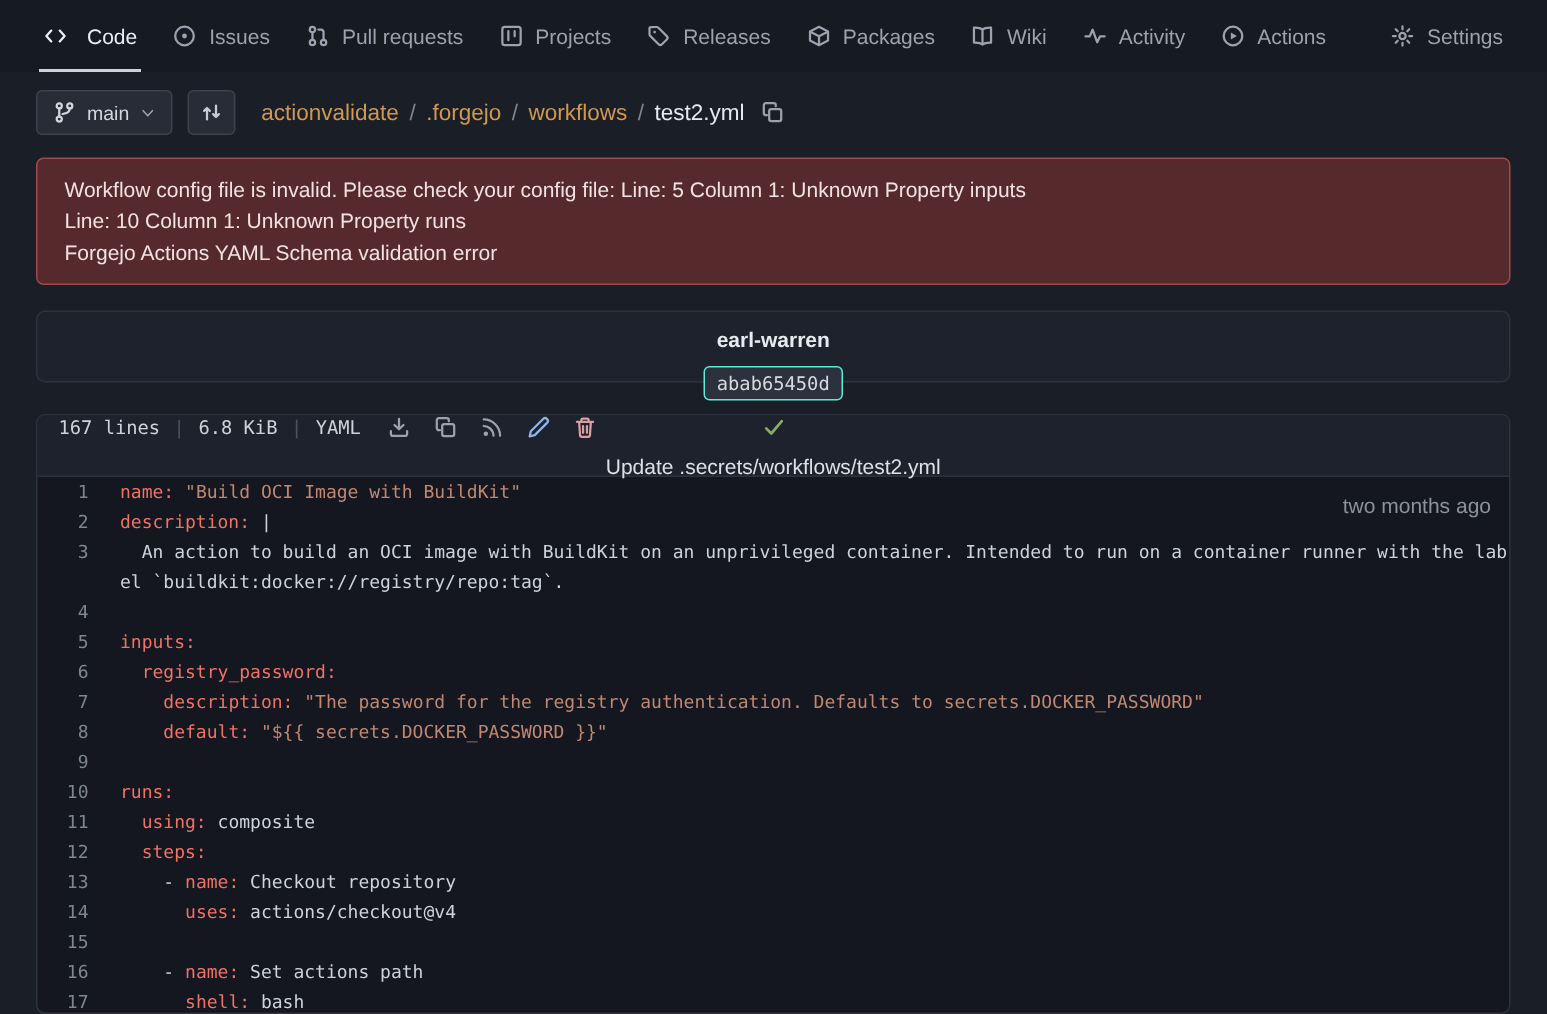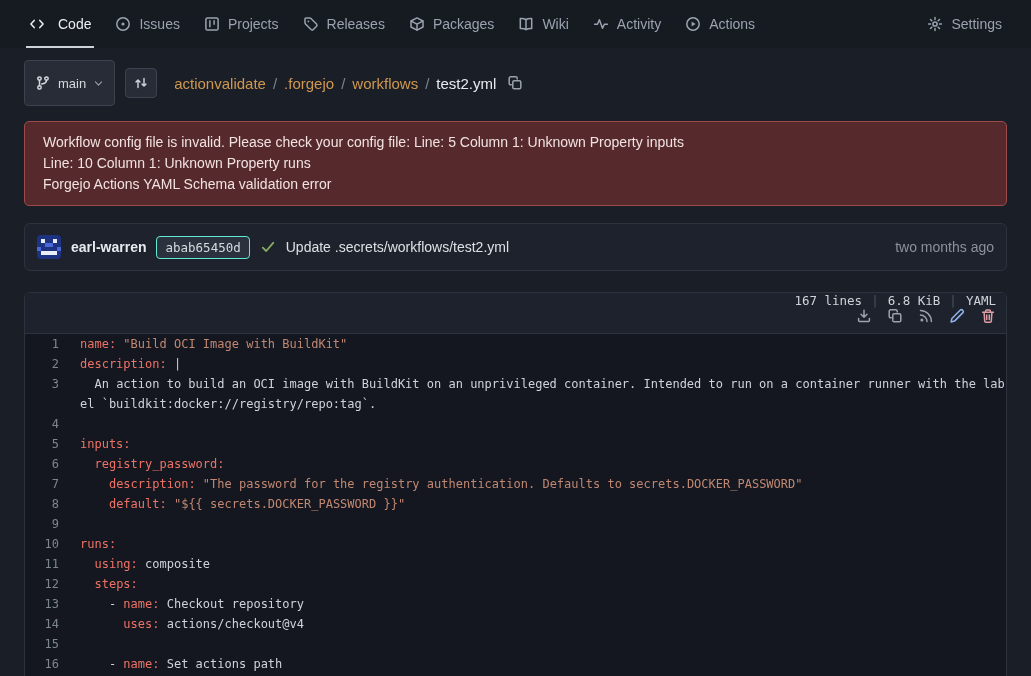--- a/index.html
+++ b/index.html
@@ -15,44 +15,44 @@
   
   .topnav { height: 48px; background: #161a21; display: flex; align-items: stretch; padding: 0 17px; }
   .nav-left { display: flex; align-items: stretch; }
   .nav-right { margin-left: auto; display: flex; align-items: stretch; }
   .nav-item { display: flex; align-items: center; gap: 8px; padding: 0 12px; color: #9aa3ae; font-size: 14px; text-decoration: none; position: relative; cursor: pointer; }
   .nav-item.active { color: #eceef1; gap: 13px; }
   .nav-item.active::after { content: ""; position: absolute; left: 9px; right: 9px; bottom: 0; height: 2px; background: var(--nav-active-underline); }
 
   
   .branch-row { display: flex; align-items: center; gap: 10px; margin: 12px 24px 0; }
-  .branch-btn { display: flex; align-items: center; gap: 7px; height: 46px; padding: 0 10px; background: #272c36; border: 1px solid #3c434e; border-radius: 4px; color: #d3d7dd; font-size: 13px; cursor: pointer; font-family: inherit; }
+  .branch-btn { display: flex; align-items: center; gap: 7px; height: 30px; padding: 0 10px; background: #272c36; border: 1px solid #3c434e; border-radius: 4px; color: #d3d7dd; font-size: 13px; cursor: pointer; font-family: inherit; }
   .branch-btn .caret { color: #9aa2ad; }
   .icon-btn { display: flex; align-items: center; justify-content: center; width: 32px; height: 30px; background: #272c36; border: 1px solid #3c434e; border-radius: 4px; color: #c6ccd4; cursor: pointer; }
   .breadcrumb { display: flex; align-items: center; gap: 7px; font-size: 15px; margin-left: 7px; }
   .bc-item { color: #e8eaee; }
   .bc-item.link { color: var(--link); text-decoration: none; cursor: pointer; }
   .bc-sep { color: #7d8591; }
   .bc-copy { color: #9aa2ad; margin-left: 4px; cursor: pointer; }
 
   
   .error-banner { margin: 15px 24px 0; background: var(--error-bg); border: 1px solid var(--error-border); border-radius: 5px; padding: 10px 18px; font-size: 14px; line-height: 21px; color: #f2e2e1; }
 
   
-  .commit-box { margin: 17px 24px 0; height: 48px; background: #1e222c; border: 1px solid #2d333e; border-radius: 6px; display: flex; align-items: center; gap: 10px; padding: 0 12px; font-size: 14px; }
+  .commit-box { margin: 17px 24px 0; height: 48px; background: #1e222c; border: 1px solid #2d333e; border-radius: 6px; display: flex; align-items: center; gap: 10px; padding: 0 12px; font-size: 14px; flex-direction: column; }
   .avatar { border-radius: 4px; overflow: hidden; display: flex; cursor: pointer; }
   .commit-author { font-weight: bold; color: #e7eaee; cursor: pointer; text-decoration: none; }
   .sha { font-family: "DejaVu Sans Mono", monospace; font-size: 12.5px; color: #d6dae0; background: #2b313d; border: 1px solid #5eead4; border-radius: 4px; padding: 3px 8px; cursor: pointer; }
   .check { color: var(--check-green); }
   .commit-msg { color: #dde0e5; text-decoration: none; cursor: pointer; }
   .commit-time { margin-left: auto; color: #8b929d; }
 
   
   .file-box { margin: 21px 24px 0; border: 1px solid #2d333e; border-radius: 6px; background: #14171f; height: 400px; overflow: hidden; }
-  .file-header { height: 41px; background: #1e222c; border-bottom: 1px solid #2d333e; display: flex; align-items: flex-end; padding: 0 10px 0 14px; flex-direction: column; }
+  .file-header { height: 41px; background: #1e222c; border-bottom: 1px solid #2d333e; display: flex; align-items: flex-start; padding: 0 10px 0 14px; }
   .file-meta { display: flex; align-items: center; gap: 9px; font-family: "DejaVu Sans Mono", monospace; font-size: 12.5px; color: #ced3d9; }
   .meta-sep { color: #4b525e; }
   .btn-group { margin-left: auto; display: flex; }
   .grp-btn { padding: 6px 12px; font-size: 12.5px; color: #c6ccd4; background: #2a303b; border: 1px solid #3e4450; margin-left: -1px; cursor: pointer; font-family: inherit; }
   .grp-btn:first-child { border-radius: 4px 0 0 4px; margin-left: 0; }
   .grp-btn:last-child { border-radius: 0 4px 4px 0; }
   .icon-row { display: flex; align-items: center; gap: 15px; margin-left: 17px; color: #9aa2ad; }
   .icon-row .icon { cursor: pointer; }
   .act-edit-icon { color: #8fb3ea; }
   .act-delete-icon { color: #de9da3; }
@@ -79,20 +79,31 @@
         <span>Code</span>
       </a>
       <a class="nav-item">
         <span class="icon">
           <svg viewBox="0 0 16 16" width="16" height="16" fill="none" stroke="currentColor" stroke-width="1.5" stroke-linecap="round" stroke-linejoin="round">
             <circle cx="8" cy="8" r="6.2"></circle>
             <circle cx="8" cy="8" r="1.6" fill="currentColor" stroke="none"></circle>
           </svg>
         </span>
         <span>Issues</span>
+      </a>
+      <a class="nav-item">
+        <span class="icon">
+          <svg viewBox="0 0 16 16" width="16" height="16" fill="none" stroke="currentColor" stroke-width="1.5" stroke-linecap="round" stroke-linejoin="round">
+            <circle cx="4.3" cy="3.7" r="1.8"></circle>
+            <circle cx="4.3" cy="12.3" r="1.8"></circle>
+            <circle cx="11.7" cy="12.3" r="1.8"></circle>
+            <path d="M4.3 5.5v5M8.2 3.7h1.7a1.8 1.8 0 0 1 1.8 1.8v5"></path>
+          </svg>
+        </span>
+        <span>Pull requests</span>
       </a>
       <a class="nav-item">
         <span class="icon">
           <svg viewBox="0 0 16 16" width="16" height="16" fill="none" stroke="currentColor" stroke-width="1.5" stroke-linecap="round" stroke-linejoin="round">
             <rect x="1.9" y="1.9" width="12.2" height="12.2" rx="1.6"></rect>
             <path d="M5.9 4.8v6M10.1 4.8v3.4"></path>
           </svg>
         </span>
         <span>Projects</span>
       </a>

